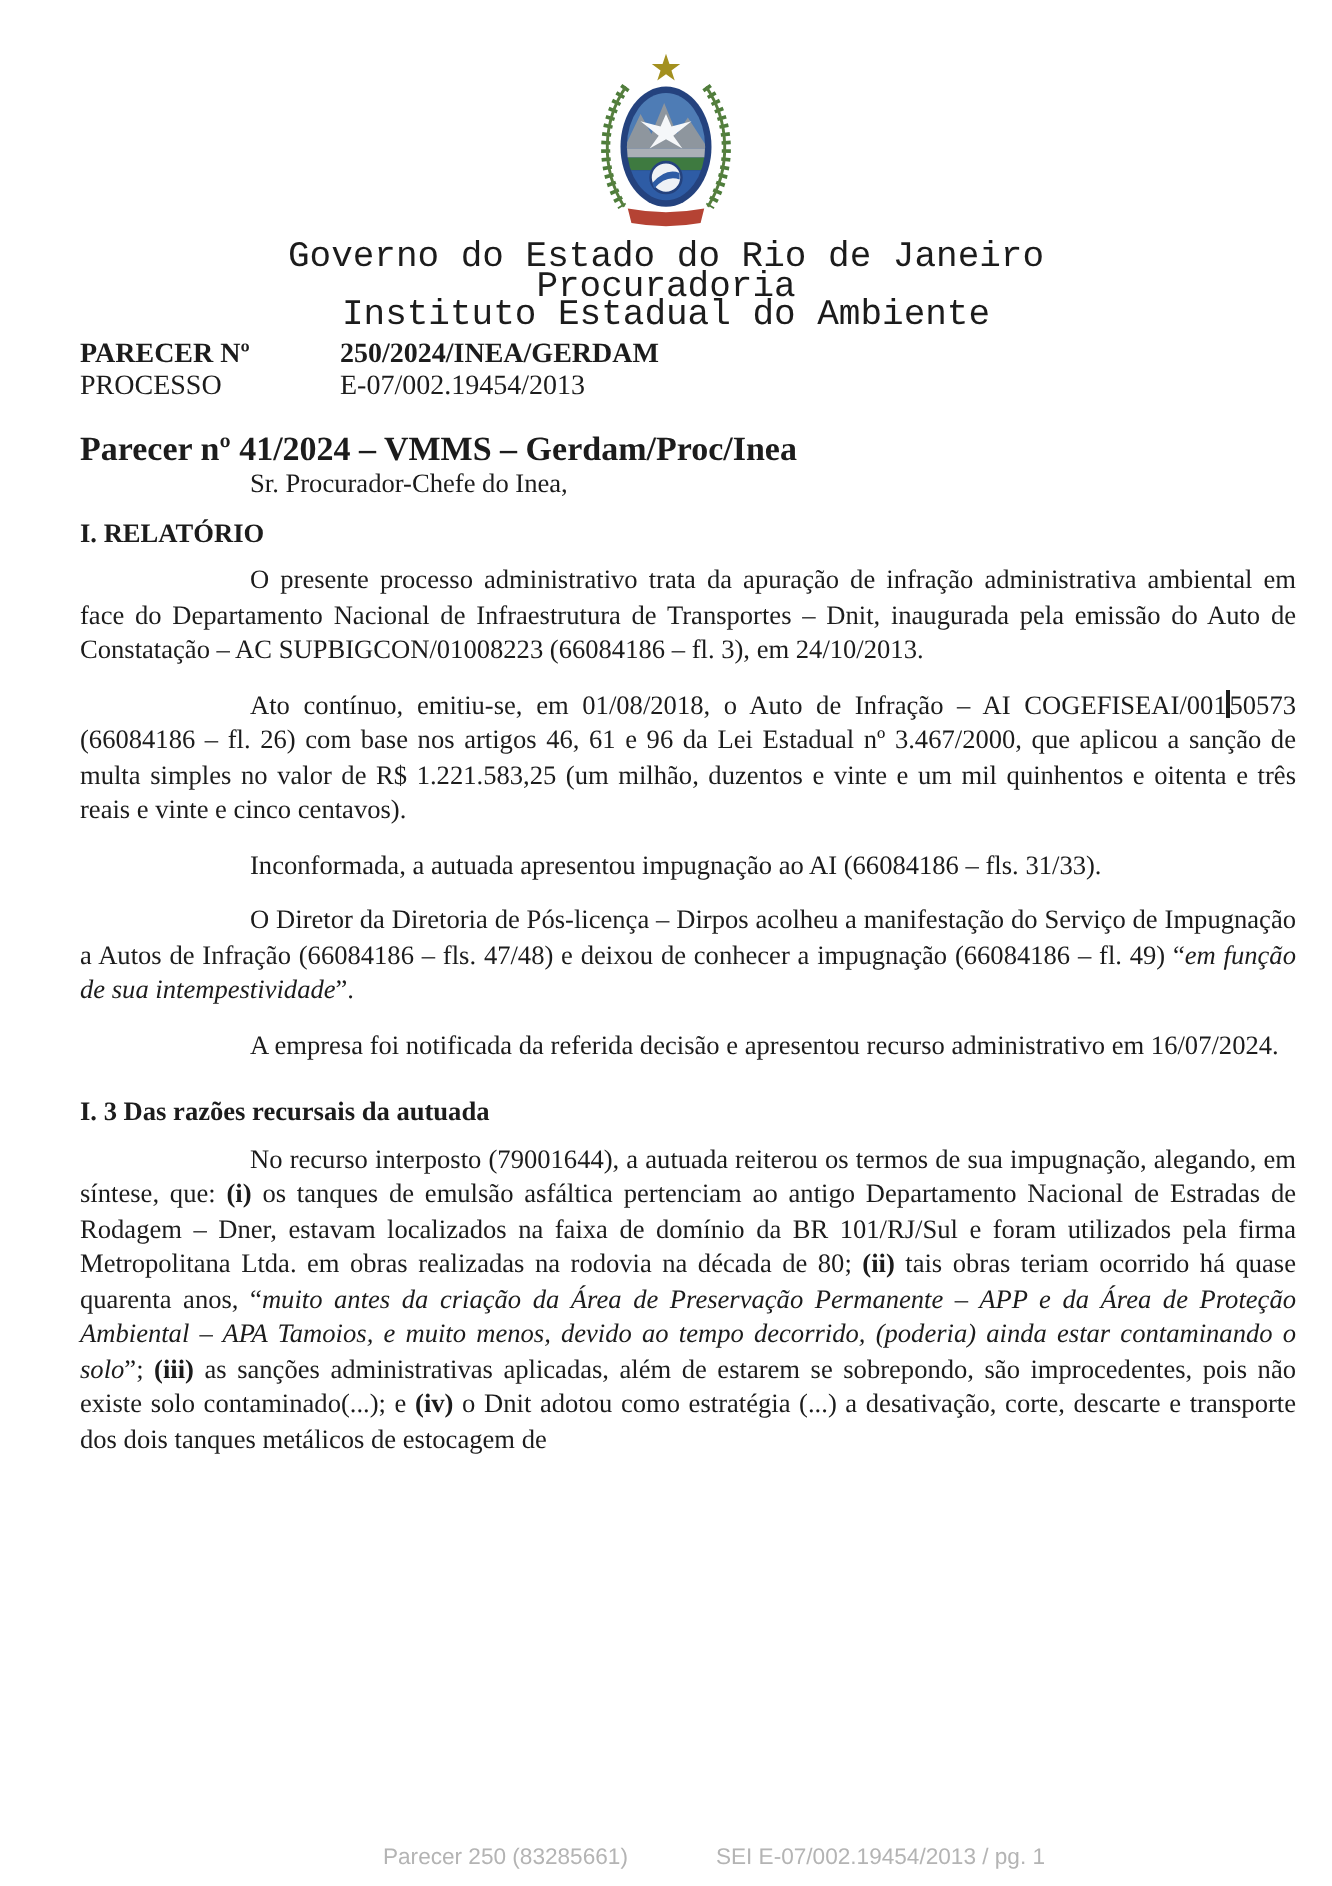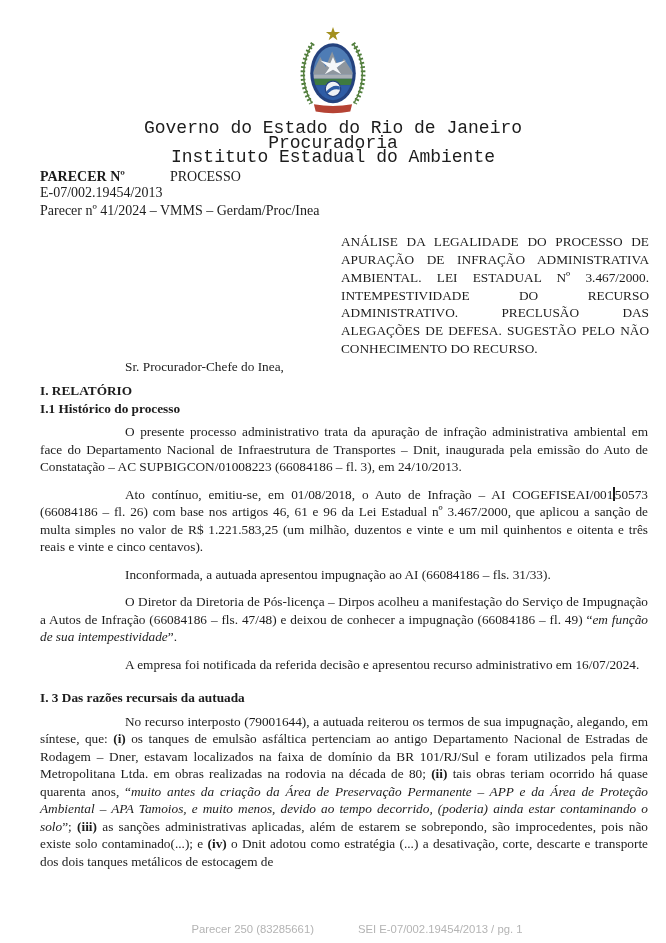--- a/index.html
+++ b/index.html
@@ -14,21 +14,21 @@
   
   .hdr{ text-align:center; padding-top:26px; }
   .emblem{ display:inline-block; line-height:0; }
   .org-line{ font-size:18px; line-height:14.6px;font-family:Liberation Mono, monospace; }
   
   .content{ padding:0 18px 0 40px; font-size:13.3px; line-height:17.5px; }
   
   .meta{ margin-top:4px; display:grid; grid-template-columns:130px 1fr; font-size:14px; line-height:16.5px; }
   .m-bold{ font-weight:bold; }
   
-  .ref-line{ font-weight:normal; font-size:14px; }
+  .ref-line{ margin-top:13px; font-weight:bold; font-size:17px; }
   
   .ementa{
     margin:14px 0 0 301px;
     width:308px;
     text-align:justify;
     line-height:17.8px;
   }
   
   .blk{ }
   .b{ font-weight:bold; }
@@ -88,32 +88,31 @@
     </span>
     <div class="org-line">Governo do Estado do Rio de Janeiro</div>
     <div class="org-line">Procuradoria</div>
     <div class="org-line">Instituto Estadual do Ambiente</div>
   </header>
 
   <div class="content">
 
     <div class="meta">
       <div class="m-bold">PARECER Nº</div>
+      <div class="m-bold">250/2024/INEA/GERDAM</div>
       <div>PROCESSO</div>
       <div>E-07/002.19454/2013</div>
     </div>
 
     <div class="ref-line">Parecer nº 41/2024 – VMMS – Gerdam/Proc/Inea</div>
 
-    <div class="ementa">ANÁLISE DA LEGALIDADE DO PROCESSO DE APURAÇÃO DE INFRAÇÃO ADMINISTRATIVA AMBIENTAL. LEI ESTADUAL Nº 3.467/2000. INTEMPESTIVIDADE DO RECURSO ADMINISTRATIVO. PRECLUSÃO DAS ALEGAÇÕES DE DEFESA. SUGESTÃO PELO NÃO CONHECIMENTO DO RECURSO.</div>
 
     <div>
         <div class="blk blk-salutation"><span>Sr. Procurador-Chefe do Inea,</span></div>
         <div class="blk blk-heading"><span>I. RELATÓRIO</span></div>
-        <div class="blk blk-heading"><span>I.1 Histórico do processo</span></div>
         <div class="blk blk-para"><span>O presente processo administrativo trata da apuração de infração administrativa ambiental em face do Departamento Nacional de Infraestrutura de Transportes – Dnit, inaugurada pela emissão do Auto de Constatação – AC SUPBIGCON/01008223 (66084186 – fl. 3), em 24/10/2013.</span></div>
         <div class="blk blk-para"><span>Ato contínuo, emitiu-se, em 01/08/2018, o Auto de Infração – AI COGEFISEAI/001</span><span class="caret"></span><span>50573 (66084186 – fl. 26) com base nos artigos 46, 61 e 96 da Lei Estadual nº 3.467/2000, que aplicou a sanção de multa simples no valor de R$ 1.221.583,25 (um milhão, duzentos e vinte e um mil quinhentos e oitenta e três reais e vinte e cinco centavos).</span></div>
         <div class="blk blk-para"><span>Inconformada, a autuada apresentou impugnação ao AI (66084186 – fls. 31/33).</span></div>
         <div class="blk blk-para"><span>O Diretor da Diretoria de Pós-licença – Dirpos acolheu a manifestação do Serviço de Impugnação a Autos de Infração (66084186 – fls. 47/48) e deixou de conhecer a impugnação (66084186 – fl. 49) “</span><span class="i">em função de sua intempestividade</span><span>”.</span></div>
         <div class="blk blk-para"><span>A empresa foi notificada da referida decisão e apresentou recurso administrativo em 16/07/2024.</span></div>
         <div class="blk blk-heading"><span>I. 3 Das razões recursais da autuada</span></div>
         <div class="blk blk-para"><span>No recurso interposto (79001644), a autuada reiterou os termos de sua impugnação, alegando, em síntese, que: </span><span class="b">(i)</span><span> os tanques de emulsão asfáltica pertenciam ao antigo Departamento Nacional de Estradas de Rodagem – Dner, estavam localizados na faixa de domínio da BR 101/RJ/Sul e foram utilizados pela firma Metropolitana Ltda. em obras realizadas na rodovia na década de 80; </span><span class="b">(ii)</span><span> tais obras teriam ocorrido há quase quarenta anos, “</span><span class="i">muito antes da criação da Área de Preservação Permanente – APP e da Área de Proteção Ambiental – APA Tamoios, e muito menos, devido ao tempo decorrido, (poderia) ainda estar contaminando o solo</span><span>”; </span><span class="b">(iii)</span><span> as sanções administrativas aplicadas, além de estarem se sobrepondo, são improcedentes, pois não existe solo contaminado(...); e </span><span class="b">(iv)</span><span> o Dnit adotou como estratégia (...) a desativação, corte, descarte e transporte dos dois tanques metálicos de estocagem de</span></div>
       </div>
 
   </div>

